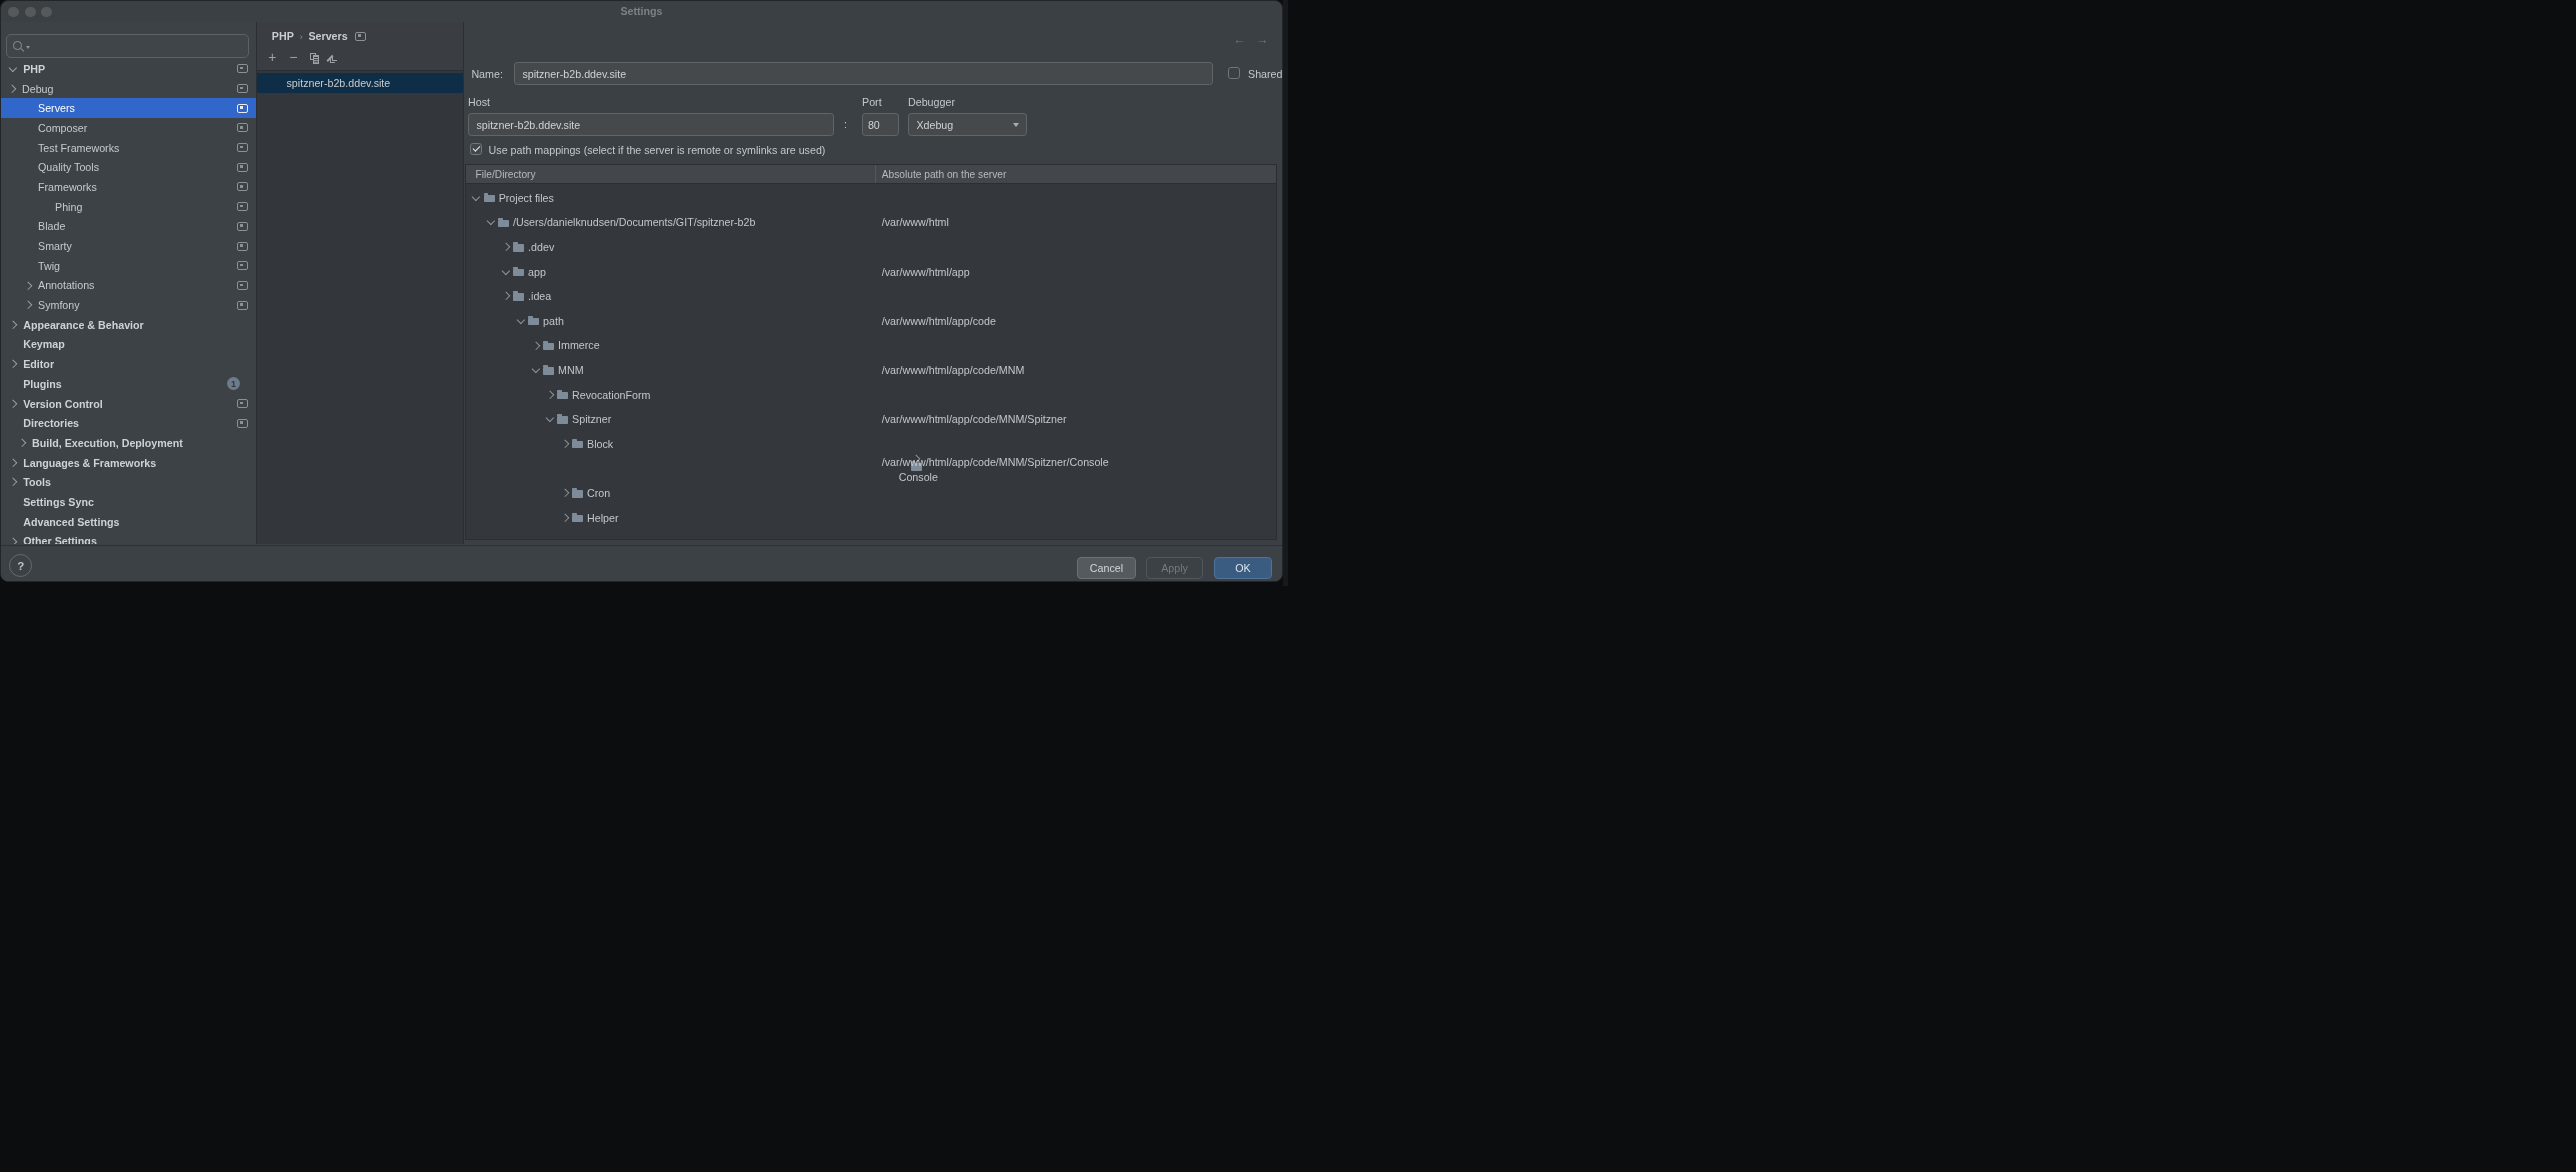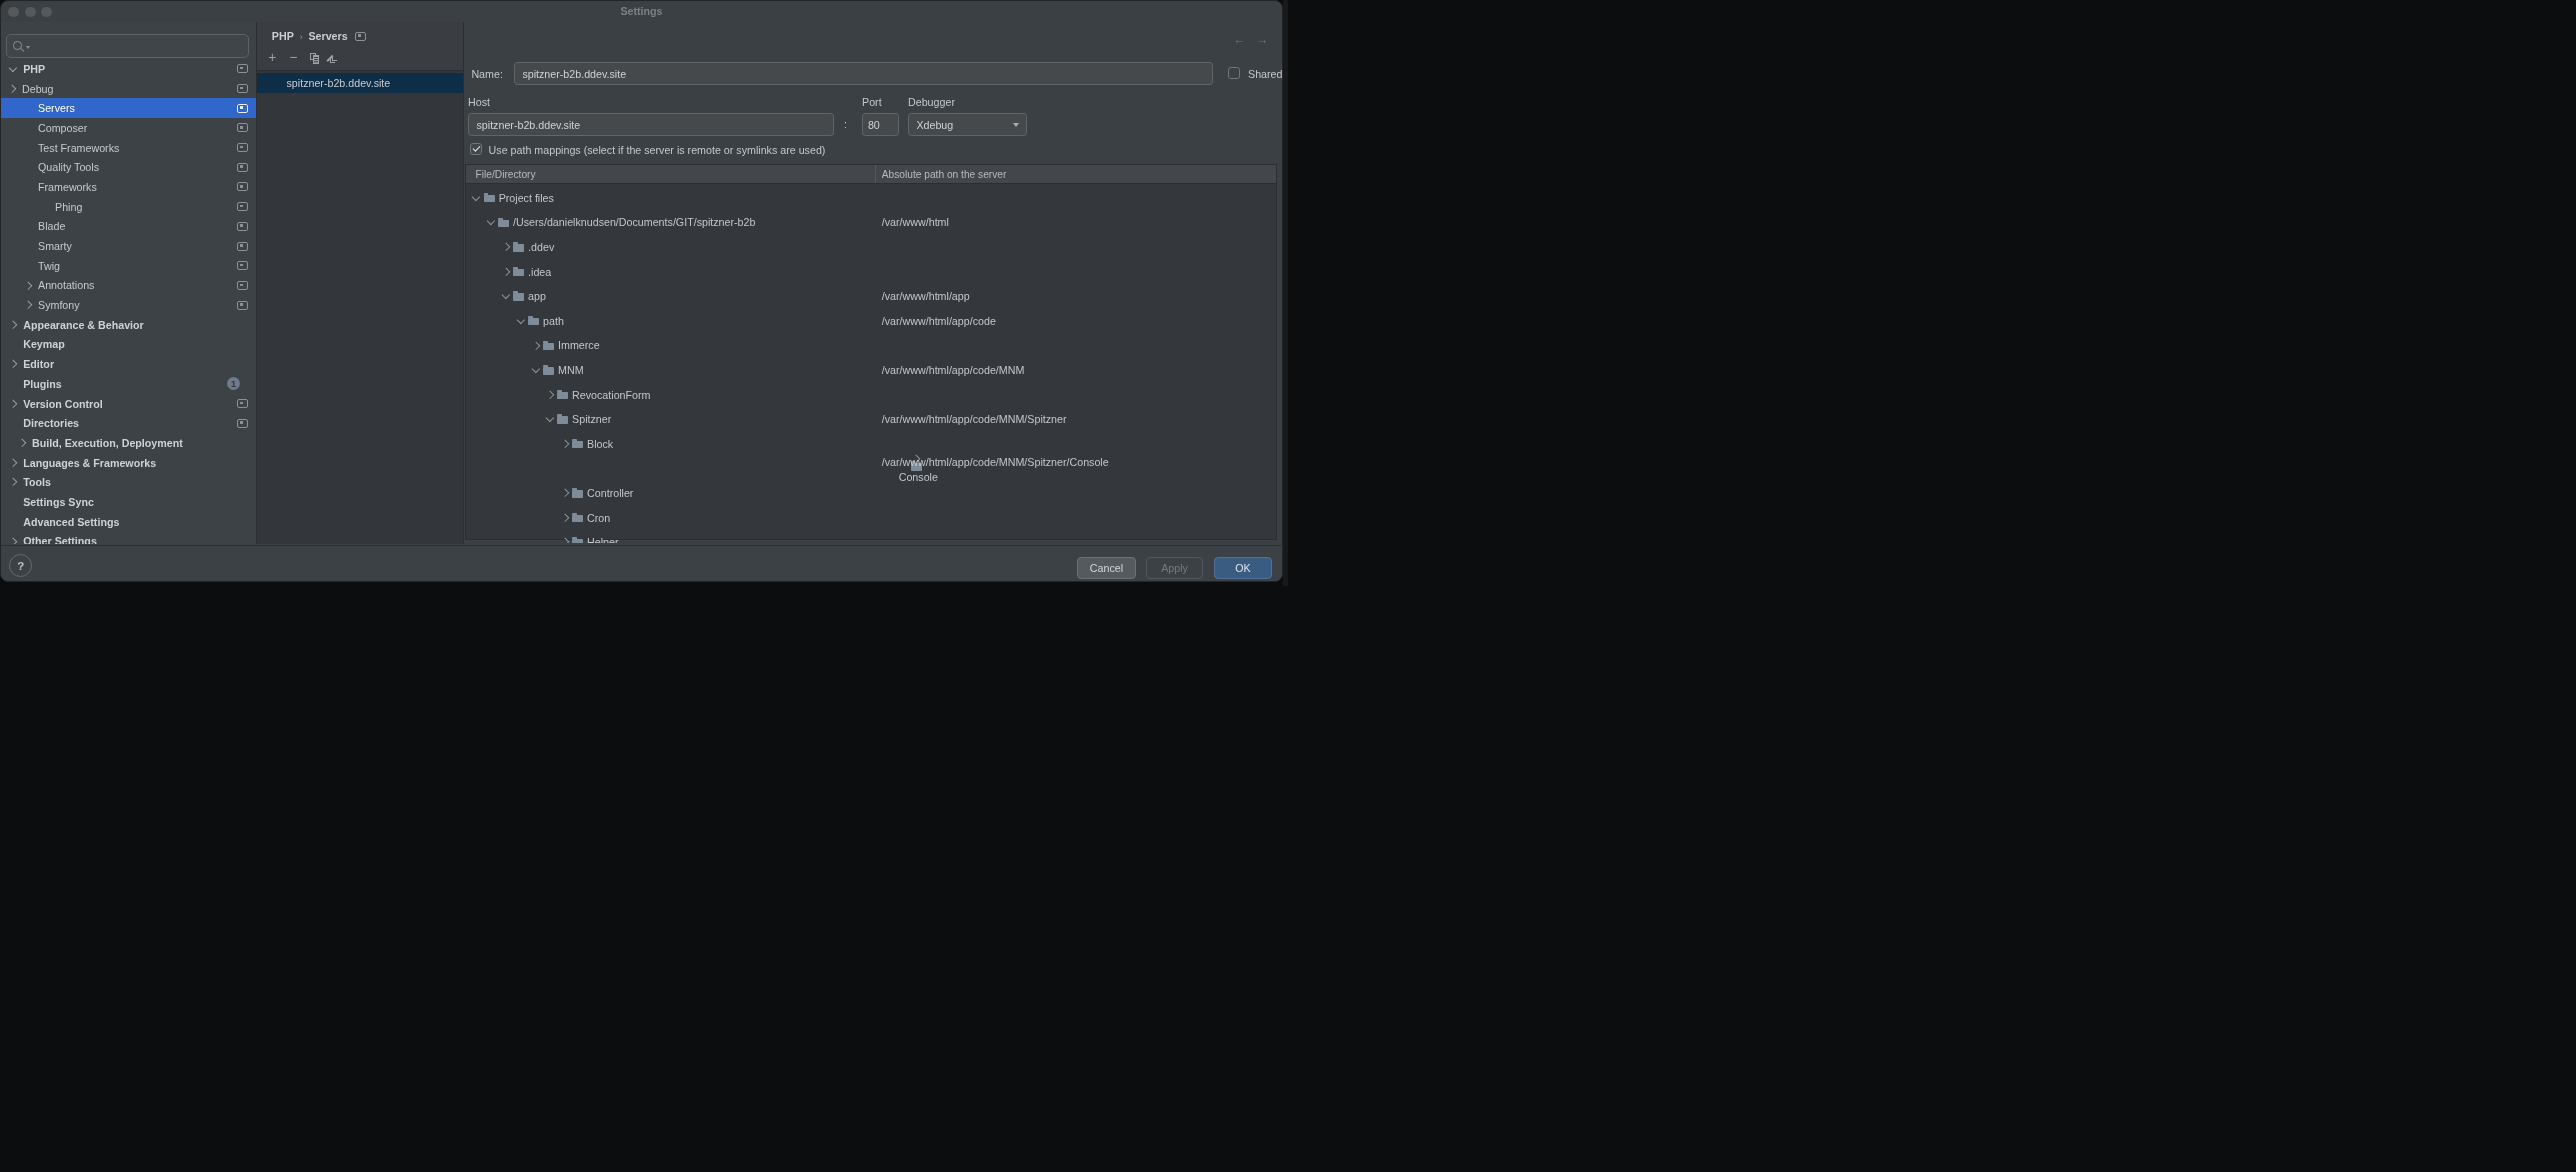--- a/index.html
+++ b/index.html
@@ -393,33 +393,33 @@
           </div>
           <div class="trow" style="padding-left: 36px;">
             <span class="chev-slot">
               <span class="ch right"></span>
             </span>
             <span class="folder"></span>
             <span>.ddev</span>
           </div>
           <div class="trow" style="padding-left: 36px;">
             <span class="chev-slot">
-              <span class="ch right"></span>
-            </span>
-            <span class="folder"></span>
-            <span>.idea</span>
-          </div>
-          <div class="trow" style="padding-left: 36px;">
-            <span class="chev-slot">
               <span class="ch down"></span>
             </span>
             <span class="folder"></span>
             <span>app</span>
             <span class="tpath">/var/www/html/app</span>
           </div>
+          <div class="trow" style="padding-left: 36px;">
+            <span class="chev-slot">
+              <span class="ch right"></span>
+            </span>
+            <span class="folder"></span>
+            <span>.idea</span>
+          </div>
           <div class="trow" style="padding-left: 51px;">
             <span class="chev-slot">
               <span class="ch down"></span>
             </span>
             <span class="folder"></span>
             <span>path</span>
             <span class="tpath">/var/www/html/app/code</span>
           </div>
           <div class="trow" style="padding-left: 66px;">
             <span class="chev-slot">
@@ -458,27 +458,20 @@
             <span class="folder"></span>
             <span>Block</span>
           </div>
           <div class="trow" style="padding-left: 95px; flex-direction: column;">
             <span class="chev-slot">
               <span class="ch right"></span>
             </span>
             <span class="folder"></span>
             <span>Console</span>
             <span class="tpath">/var/www/html/app/code/MNM/Spitzner/Console</span>
-          </div>
-          <div class="trow" style="padding-left: 95px;">
-            <span class="chev-slot">
-              <span class="ch right"></span>
-            </span>
-            <span class="folder"></span>
-            <span>Controller</span>
           </div>
           <div class="trow" style="padding-left: 95px;">
             <span class="chev-slot">
               <span class="ch right"></span>
             </span>
             <span class="folder"></span>
             <span>Cron</span>
           </div>
           <div class="trow" style="padding-left: 95px;">
             <span class="chev-slot">

